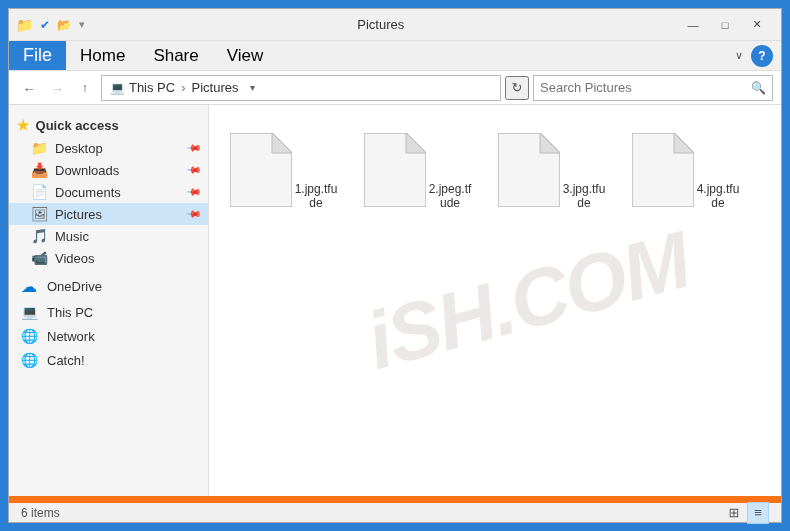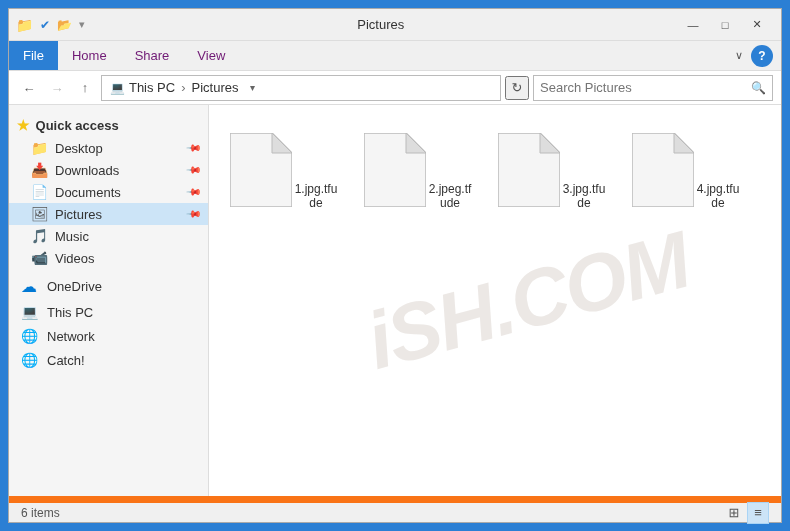--- a/index.html
+++ b/index.html
@@ -87,27 +87,27 @@
       border-bottom: 1px solid #ddd;
     }
     .menu-file {
       background: #2b7fd4;
       color: white;
       padding: 4px 14px;
       height: 100%;
       display: flex;
       align-items: center;
       cursor: pointer;
-      font-size: 13px;
+      font-size: 18px;
     }
     .menu-item {
       padding: 4px 14px;
       cursor: pointer;
-      color: #701a75;
-      font-size: 13px;
+      color: #000000;
+      font-size: 17px;
       height: 100%;
       display: flex;
       align-items: center;
       text-align: center;
     }
     .menu-bar-right {
       margin-left: auto;
       display: flex;
       align-items: center;
       padding-right: 8px;

